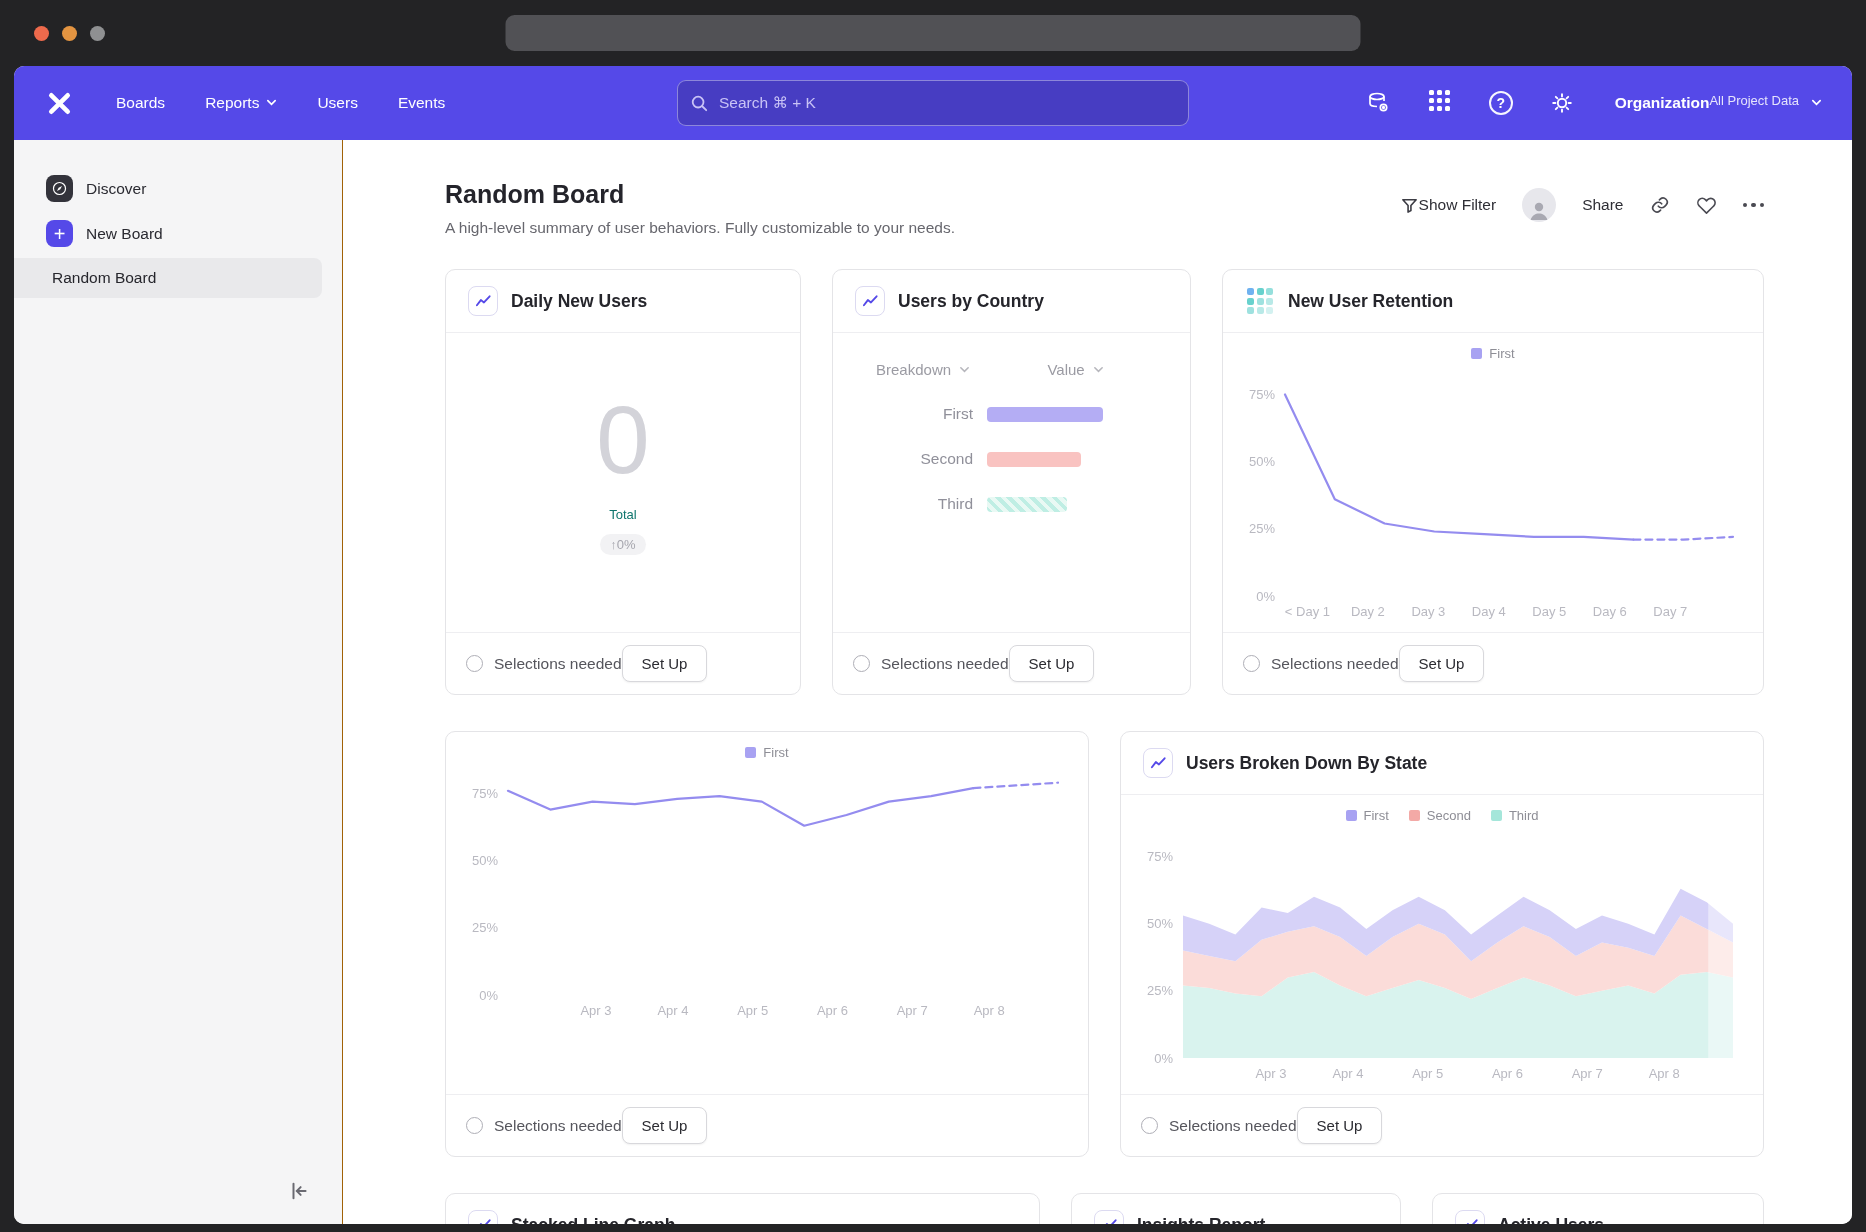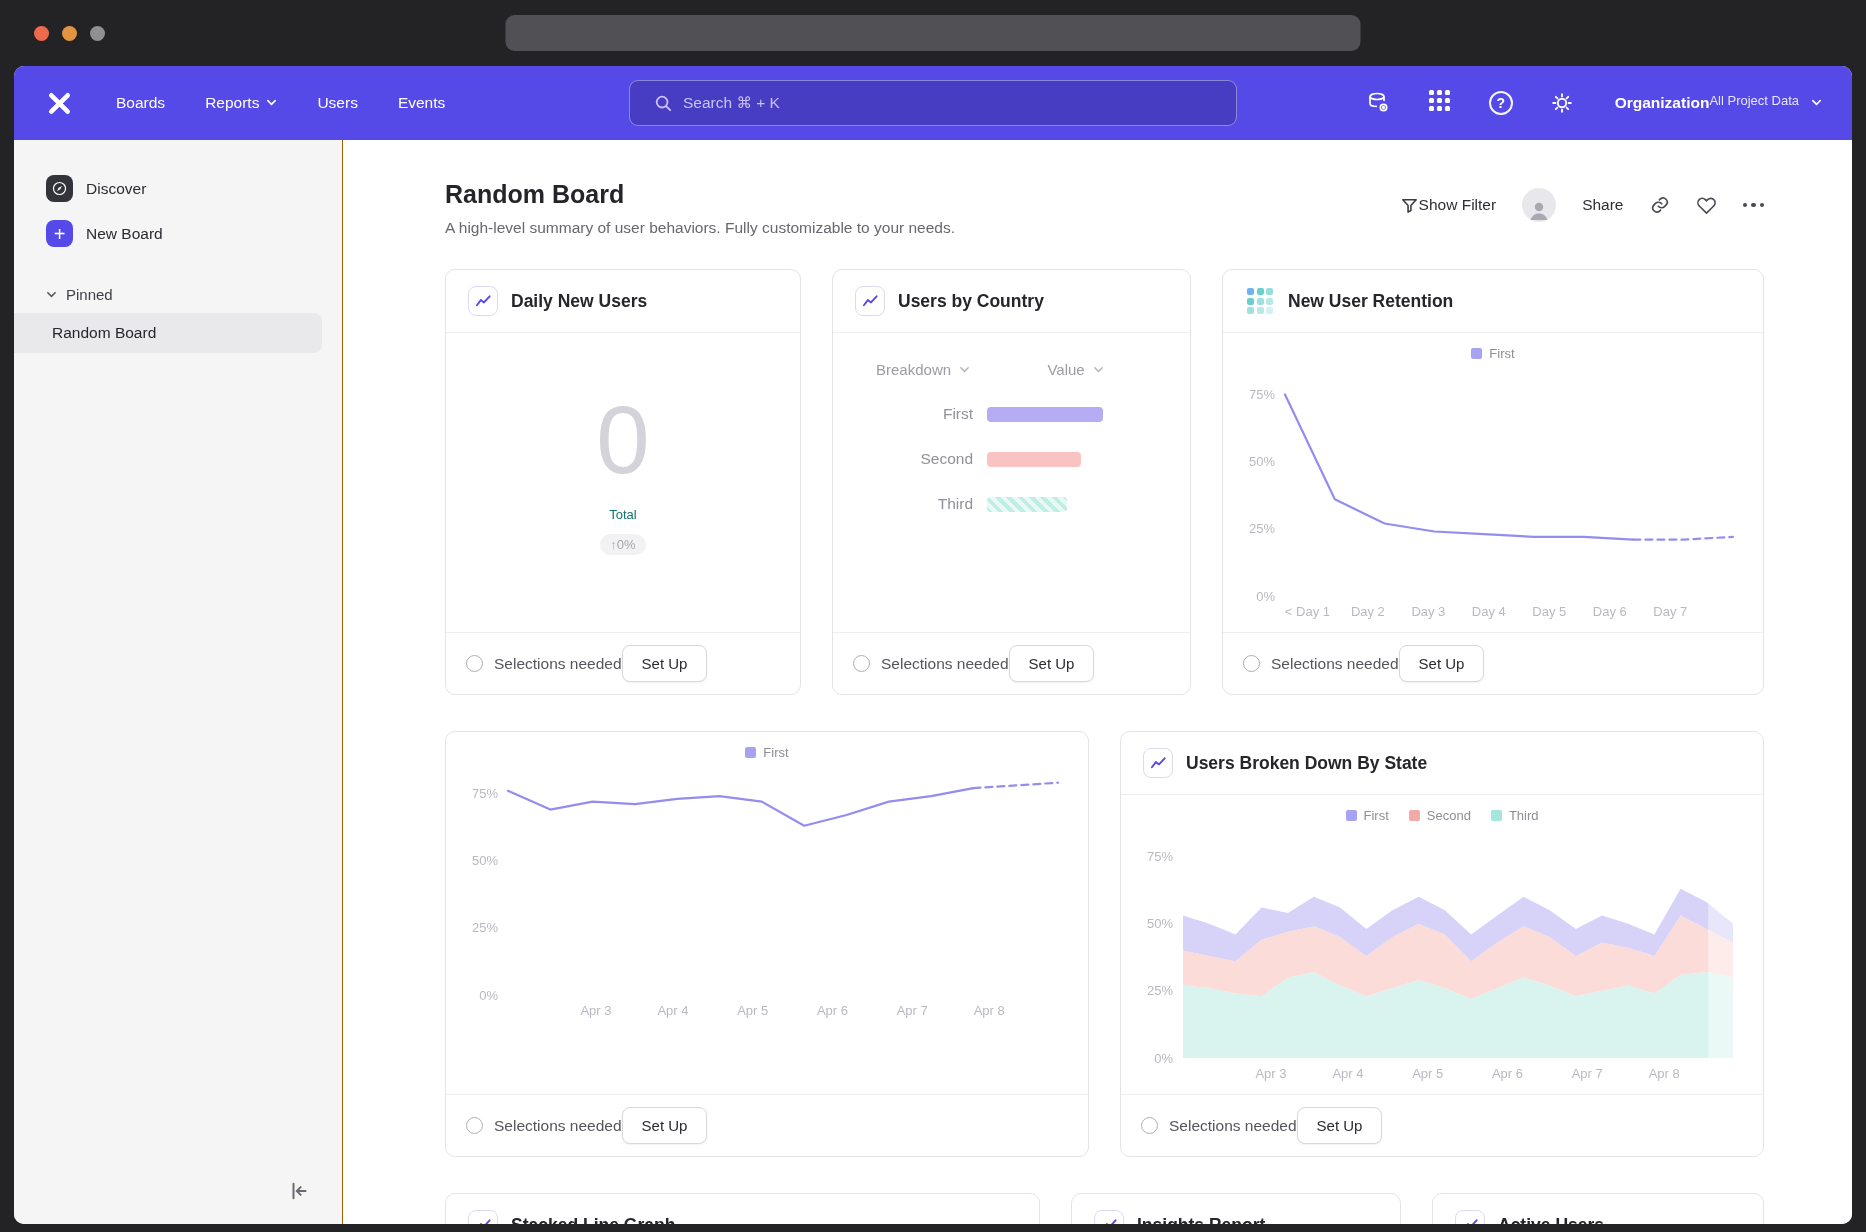--- a/index.html
+++ b/index.html
@@ -14,21 +14,21 @@
   .light{width:15px;height:15px;border-radius:50%;background:#777;display:inline-block;cursor:pointer}
   .urlbar{position:absolute;left:50%;top:15px;transform:translateX(-50%);width:855px;height:36px;border-radius:9px;background:#515155;cursor:text}
   .app{margin:0 14px;height:1158px;border-radius:10px;overflow:hidden;display:flex;flex-direction:column;background:#fff}
 
   
   .topnav{flex:0 0 74px;background:#5549e8;display:flex;align-items:center;padding:0 30px;position:relative}
   .logo{width:30px;height:30px;display:flex;align-items:center;justify-content:center;margin-right:42px}
   .nav-items{display:flex;gap:40px;align-items:center}
   .nav-item{color:#fff;font-size:15.5px;font-weight:500;display:flex;align-items:center;gap:7px}
   .chev{width:11px;height:8px}
-  .searchwrap{position:absolute;left:50%;top:14px;transform:translateX(-50%);width:608px;height:46px;border:1px solid rgba(255,255,255,.38);background:rgba(0,0,0,.16);border-radius:9px;display:flex;align-items:center;padding:0 24px;gap:11px}
+  .searchwrap{position:absolute;left:50%;top:14px;transform:translateX(-50%);width:512px;height:46px;border:1px solid rgba(255,255,255,.38);background:rgba(0,0,0,.16);border-radius:9px;display:flex;align-items:center;padding:0 12px;gap:11px}
   .search-input{flex:1;background:transparent;border:none;outline:none;color:#efedff;font-size:15.5px}
   .search-input::placeholder{color:#c9c3f6}
   .nav-right{margin-left:auto;display:flex;align-items:center;gap:36px}
   .nav-ic{width:26px;height:26px;display:flex;align-items:center;justify-content:center;color:#fff;cursor:pointer}
   .grid9{display:grid;grid-template-columns:repeat(3,5px);grid-template-rows:repeat(3,5px);gap:3px}
   .grid9 i{width:5px;height:5px;border-radius:1.5px;background:#fff}
   .help{width:24px;height:24px;border:2px solid rgba(255,255,255,.95);border-radius:50%;font-size:14px;font-weight:700;color:#fff}
   .org{display:flex;align-items:center;gap:12px;cursor:pointer;margin-left:4px}
   .org-text{display:flex;flex-direction:row;align-items:flex-start;line-height:1.25}
   .org-name{color:#fff;font-size:15.5px;font-weight:700}
@@ -194,26 +194,20 @@
               <circle cx="12" cy="12" r="8.5" fill="none" stroke="#ffffff" stroke-width="1.7"></circle>
               <path d="M15.5 8.5l-2.3 4.7-4.7 2.3 2.3-4.7z" fill="#ffffff"></path>
             </svg>
         </span>
         <span>Discover</span>
       </div>
       <div class="side-item">
         <span class="side-icon newboard-bg">+</span>
         <span>New Board</span>
       </div>
-      <div class="side-section mt22">
-        <svg class="chev" viewBox="0 0 12 8">
-            <path d="M2 1.5l4 4 4-4" fill="none" stroke="#55555c" stroke-width="1.7" stroke-linecap="round"></path>
-          </svg>
-        <span>Pinned</span>
-      </div>
       <div class="side-selected">Random Board</div>
       <button class="collapse-btn">
         <svg width="22" height="22" viewBox="0 0 20 20" fill="none" stroke="#6a6a72" stroke-width="1.8" stroke-linecap="round">
             <path d="M5 3.5v13"></path>
             <path d="M16 10H8.5"></path>
             <path d="M11.5 6.5L8 10l3.5 3.5"></path>
           </svg>
       </button>
     </aside>
 

